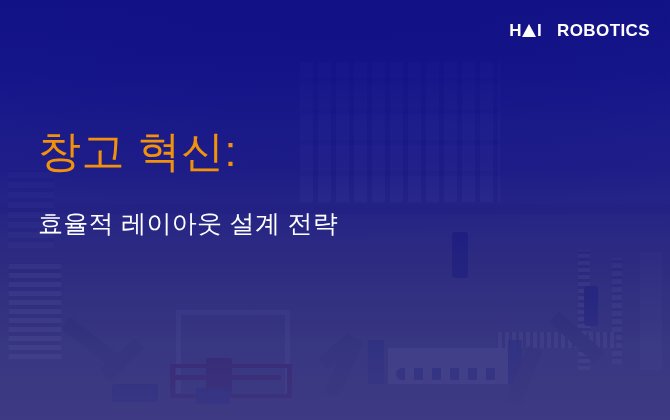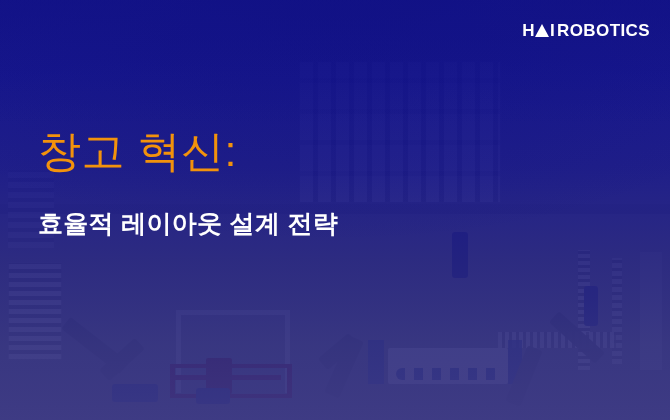--- a/index.html
+++ b/index.html
@@ -328,21 +328,21 @@
     width: 0;
     height: 0;
     border-left: 7px solid transparent;
     border-right: 7px solid transparent;
     border-bottom: 13px solid #ffffff;
     margin: 0 0.5px;
     position: relative;
     top: 0px;
   }
   .logo .logo-word {
-    margin-left: 2px;
+    margin-left: 15px;
   }
 
   .headline {
     position: absolute;
     left: 38px;
     top: 126px;
     color: #f2920c;
     font-size: 43px;
     font-weight: 400;
     letter-spacing: 0.5px;
@@ -350,21 +350,21 @@
     margin: 0;
     white-space: nowrap;
   }
 
   .subhead {
     position: absolute;
     left: 38px;
     top: 207px;
     color: #ffffff;
     font-size: 25px;
-    font-weight: 700;
+    font-weight: 400;
     letter-spacing: 0.3px;
     line-height: 1.3;
     margin: 0;
     white-space: nowrap;
   }
 </style>
 </head>
 <body>
 
 <div class="slide">

